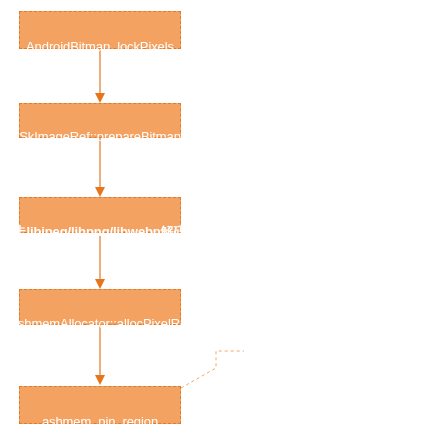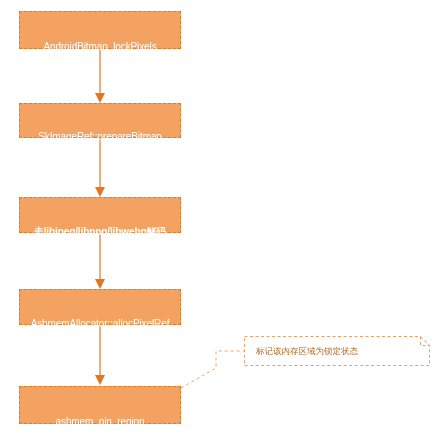--- a/index.html
+++ b/index.html
@@ -32,21 +32,21 @@
     box-sizing: border-box;
     background: #F4A261;
     border: 1px dashed #E07B28;
     display: flex;
     align-items: center;
     justify-content: center;
     text-align: center;
   }
   .node-label {
     color: #ffffff;
-    font-size: 10px;
+    font-size: 13px;
     line-height: 11px;
     letter-spacing: -0.1px;
     white-space: nowrap;
     padding: 0 4px;
     margin-top: 32px;
   }
   .note {
     position: absolute;
     box-sizing: border-box;
     background: #ffffff;
@@ -110,21 +110,14 @@
   </div>
 
   <div class="node" style="left:19px; top:386px; width:162px; height:38px;">
     <span class="node-label">ashmem_pin_region</span>
   </div>
 
   <div class="node" style="left:19px; top:289px; width:162px; height:36px;">
     <span class="node-label">AshmemAllocator::allocPixelRef</span>
   </div>
 
-  <div class="note" style="left:244px; top:336px; width:186px; height:30px;">
-    <svg class="note-border" viewBox="0 0 186 30" preserveAspectRatio="none" xmlns="http://www.w3.org/2000/svg">
-      <path d="M0.5,0.5 L176.5,0.5 L185.5,9.5 L185.5,29.5 L0.5,29.5 Z" fill="#ffffff" stroke="#E8A06A" stroke-width="1" stroke-dasharray="3,2.5"></path>
-      <path d="M176.5,0.5 L176.5,9.5 L185.5,9.5" fill="none" stroke="#E8A06A" stroke-width="1" stroke-dasharray="3,2.5"></path>
-    </svg>
-    <span class="note-label">标记该内存区域为锁定状态</span>
-  </div>
 
 </div>
 
 </body></html>

